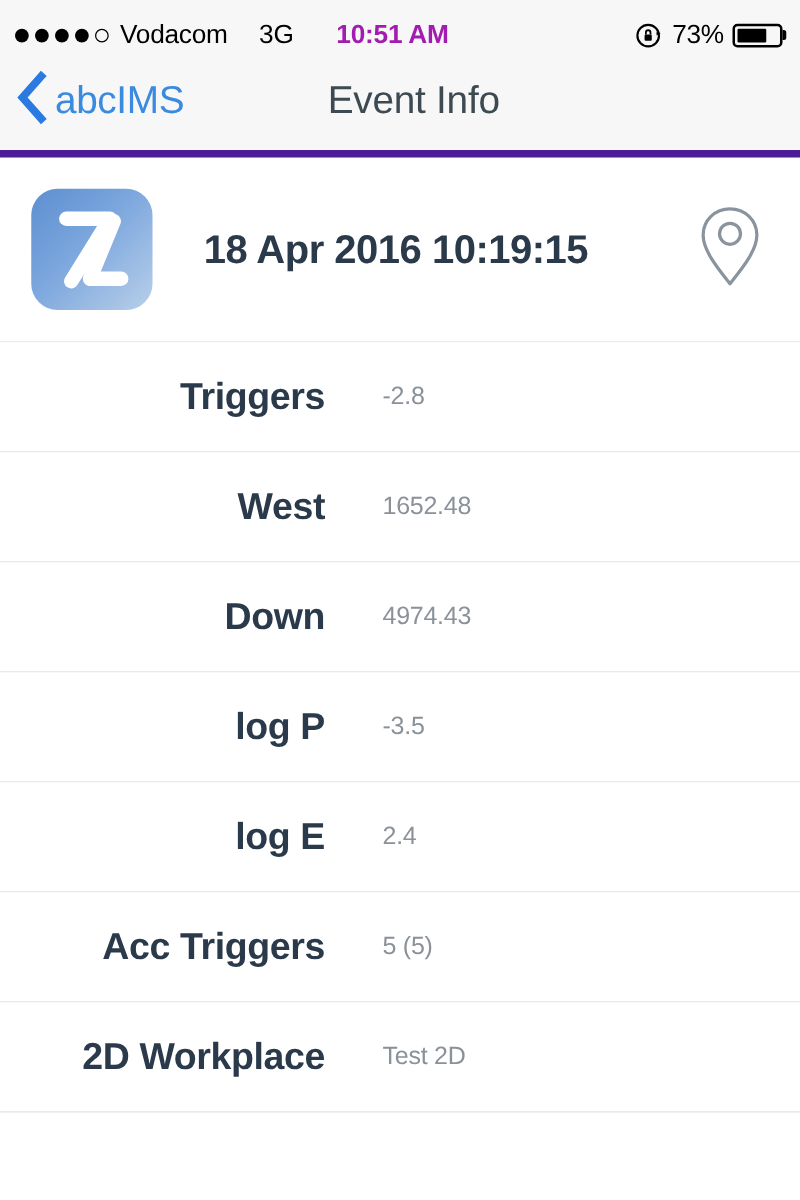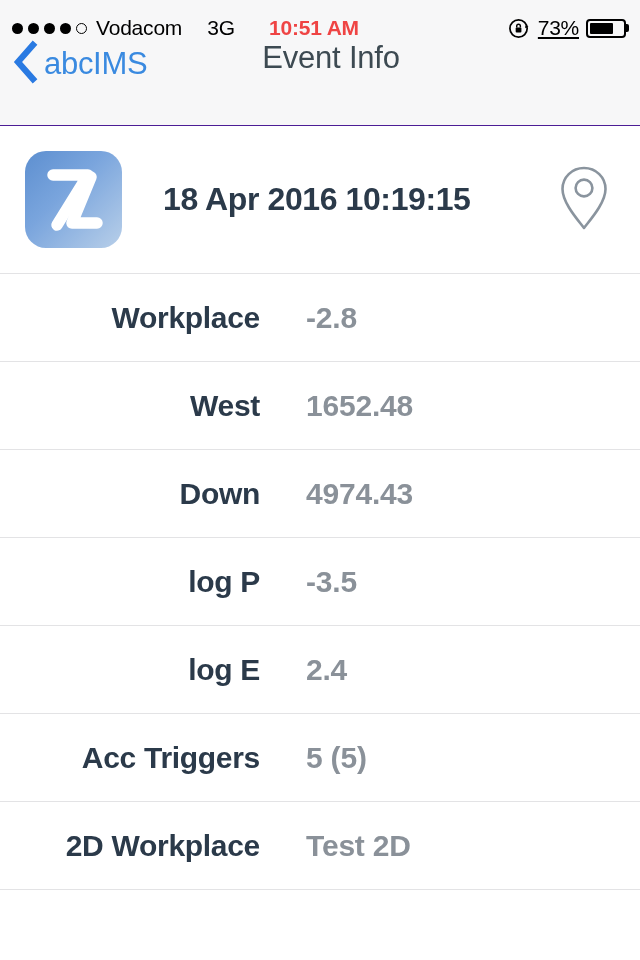--- a/index.html
+++ b/index.html
@@ -20,45 +20,45 @@
     position:relative;
   }
   .sb-left { display:flex; align-items:center; gap:9px; }
   .dots { display:flex; align-items:center; gap:5px; }
   .dot { width:11px; height:11px; border-radius:50%; background:#000; }
   .dot.hollow { background:transparent; border:1.6px solid #000; }
   .sb-carrier { font-size:21px; color:#000; letter-spacing:-0.2px; }
   .sb-network { font-size:21px; color:#000; margin-left:16px; }
   .sb-time {
     position:absolute; left:0; right:12px; text-align:center;
-    font-size:21px; font-weight:bold; color:#ef4444; letter-spacing:-0.2px;
+    font-size:21px; font-weight:bold; color:#a21caf; letter-spacing:-0.2px;
     pointer-events:none;
   }
   .sb-right {
     margin-left:auto; display:flex; align-items:center; gap:7px;
-    position:relative; z-index:2;text-decoration:underline;
+    position:relative; z-index:2;
   }
   .sb-battery-text { font-size:21px; color:#000; letter-spacing:-0.3px; }
   .batt-body {
     width:40px; height:19px; border:2px solid #000; border-radius:4px;
     position:relative; padding:2px; display:flex; align-items:stretch;
   }
   .batt-fill { width:73%; background:#000; border-radius:1px; }
   .batt-cap {
     position:absolute; right:-5px; top:50%; transform:translateY(-50%);
     width:3px; height:8px; background:#000; border-radius:0 2px 2px 0;
   }
   .rot-lock { display:flex; align-items:center; }
 
   
   #nav-bar {
     height:86px; width:100%;
     background:#f7f7f8;
-    border-bottom:1px solid #4c1d95;
-    display:flex; align-items:flex-start;
+    border-bottom:6px solid #4c1d95;
+    display:flex; align-items:center;
     position:relative;
     padding:0 12px;
   }
   .nav-back {
     display:flex; align-items:center; gap:6px;
     position:relative; z-index:2; cursor:pointer;
   }
   .nav-back-label {
     font-size:31px; color:#3a8ae0; letter-spacing:-0.3px;
   }
@@ -104,23 +104,22 @@
     background:#fff;
   }
   .row-label {
     width:260px; flex:0 0 260px;
     text-align:right; padding-right:0;
     font-size:30px; font-weight:bold; color:#2b3a4a;
     letter-spacing:-0.3px;
   }
   .row-value {
     flex:1 1 auto; margin-left:46px;
-    font-size:30px; color:#8a9199;
+    font-size:20px; color:#8a9199;
     letter-spacing:-0.2px;
-    font-weight:bold;
   }
 </style>
 </head>
 <body>
 
 <div id="status-bar">
   <div class="sb-left">
     <div class="dots">
       <span class="dot"></span>
       <span class="dot"></span>
@@ -176,21 +175,21 @@
       <svg width="56" height="72" viewBox="0 0 56 72">
         <path d="M28 6 C16 6 6.5 15.2 6.5 27 C6.5 41 22 58 28 66 C34 58 49.5 41 49.5 27 C49.5 15.2 40 6 28 6 Z" fill="none" stroke="#8a949e" stroke-width="2.6" stroke-linejoin="round"></path>
         <circle cx="28" cy="26" r="8.4" fill="none" stroke="#8a949e" stroke-width="2.6"></circle>
       </svg>
     </span>
   </div>
 </div>
 
 <div id="detail-list">
     <div class="detail-row">
-      <div class="row-label">Workplace</div>
+      <div class="row-label">Triggers</div>
       <div class="row-value">-2.8</div>
     </div>
     <div class="detail-row">
       <div class="row-label">West</div>
       <div class="row-value">1652.48</div>
     </div>
     <div class="detail-row">
       <div class="row-label">Down</div>
       <div class="row-value">4974.43</div>
     </div>

